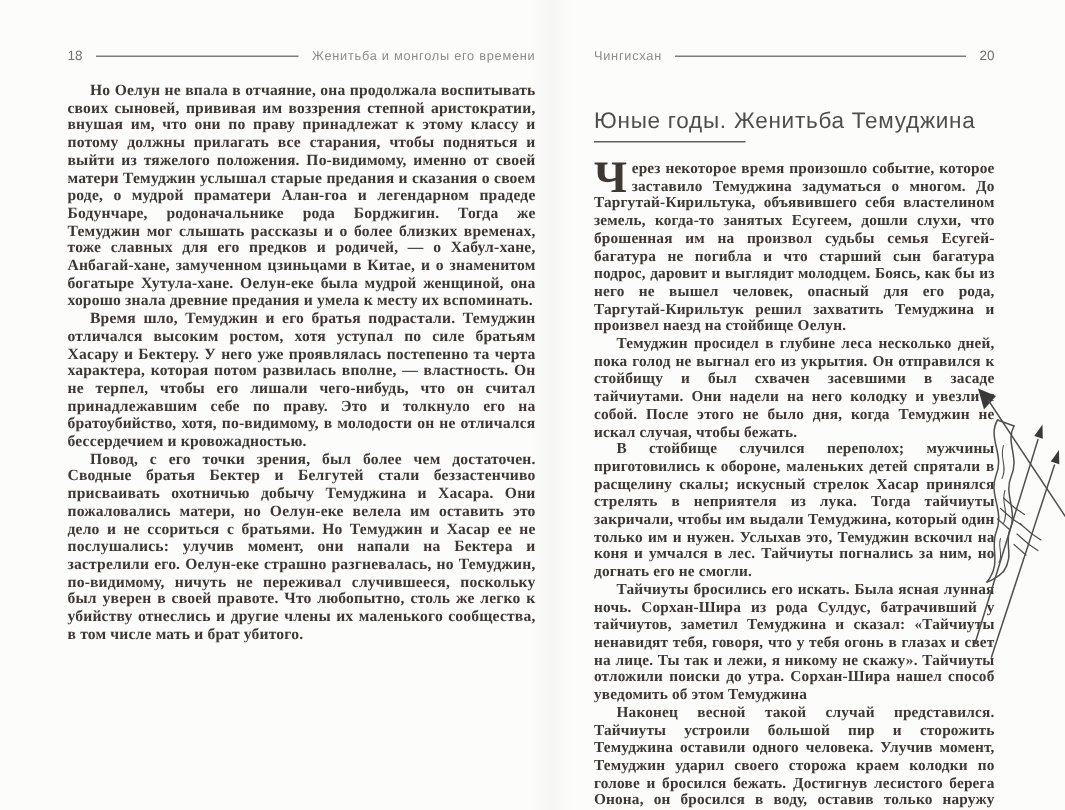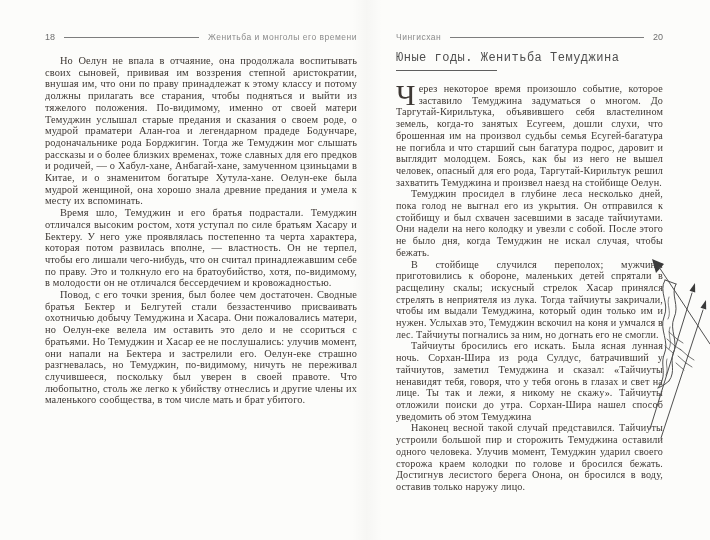--- a/index.html
+++ b/index.html
@@ -35,30 +35,30 @@
 
   .body-text { margin-top: 13px; }
   .para {
     margin: 0;
     font-size: 10.4px;
     line-height: 11.7px;
     letter-spacing: 0.12px;
     color: #3e3834;
     text-align: justify;
     text-indent: 15px;
-    hyphens: auto; -webkit-hyphens: auto;
+    hyphens: auto; font-weight: bold; -webkit-hyphens: auto;
   }
   .page-right .para { font-size: 10.2px; }
   .para.no-indent { text-indent: 0; }
 
   .section-heading {
-    margin: 9px 0 0 0;
-    font-family: Liberation Mono, monospace;
+    margin: 30px 0 0 0;
+    font-family: Liberation Sans, sans-serif;
     font-weight: normal;
-    font-size: 12px;
+    font-size: 15px;
     letter-spacing: 0.5px;
     color: #4e4e4e;
   }
   .heading-rule { width: 101px; height: 1px; background: #5e5e5e; margin-top: 5px; }
   .page-right .body-text { margin-top: 12px; }
 
   .dropcap {
     float: left;
     font-family: "Liberation Serif", serif;
     font-size: 30px;

